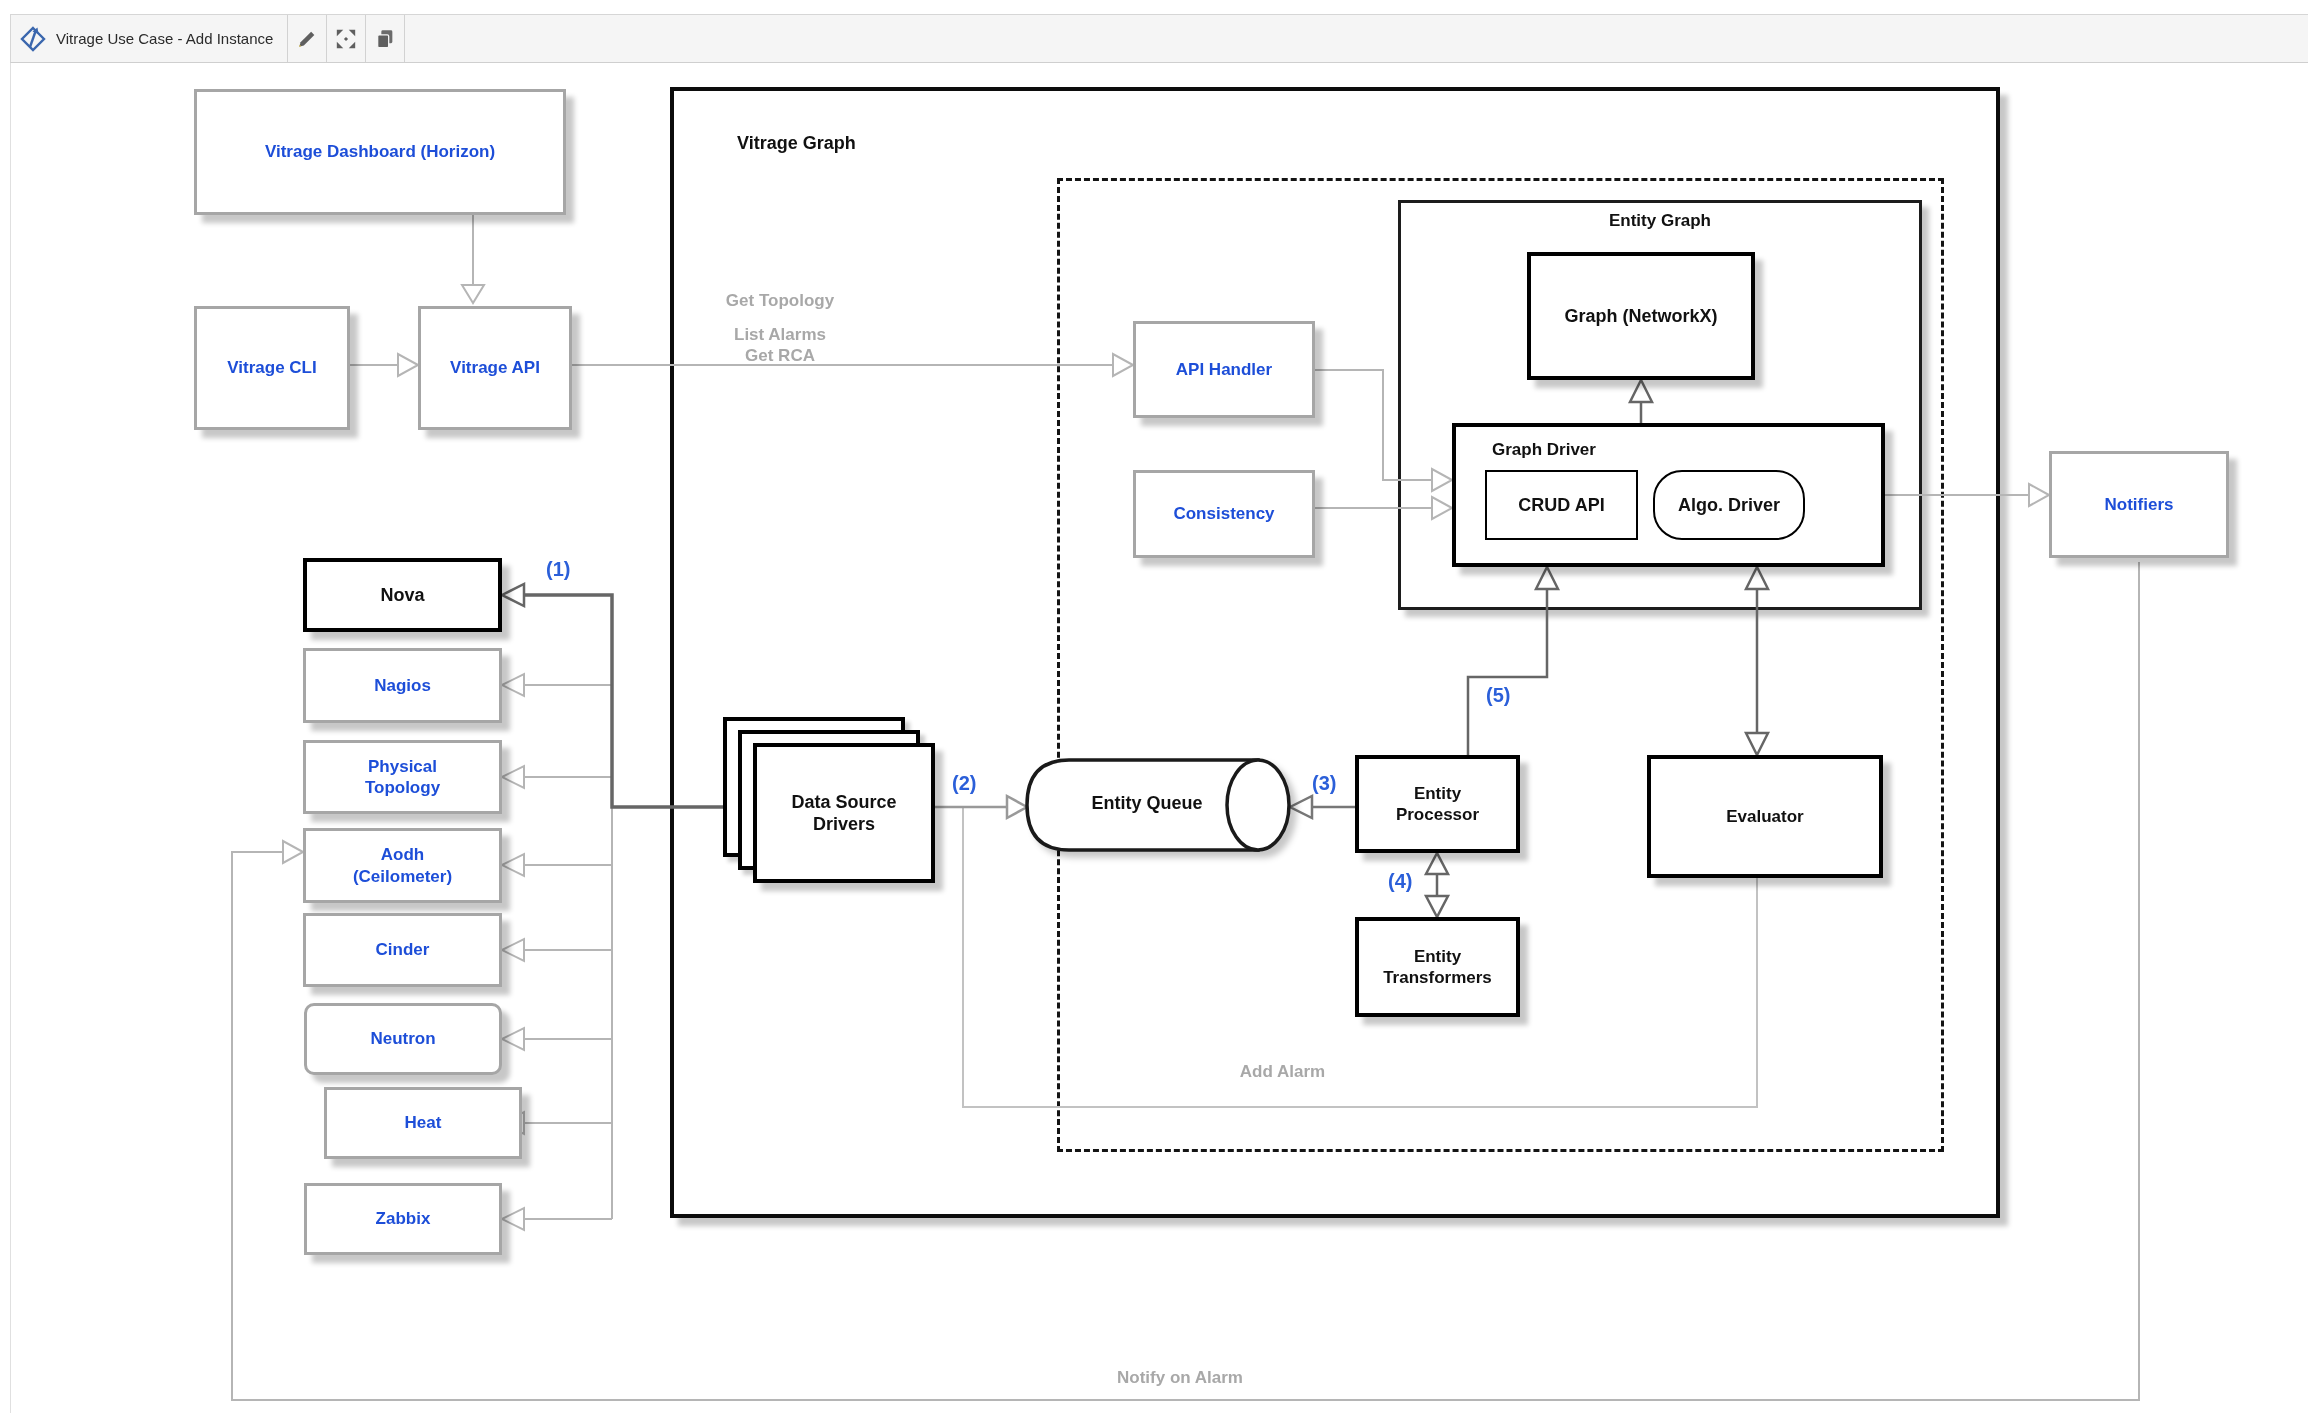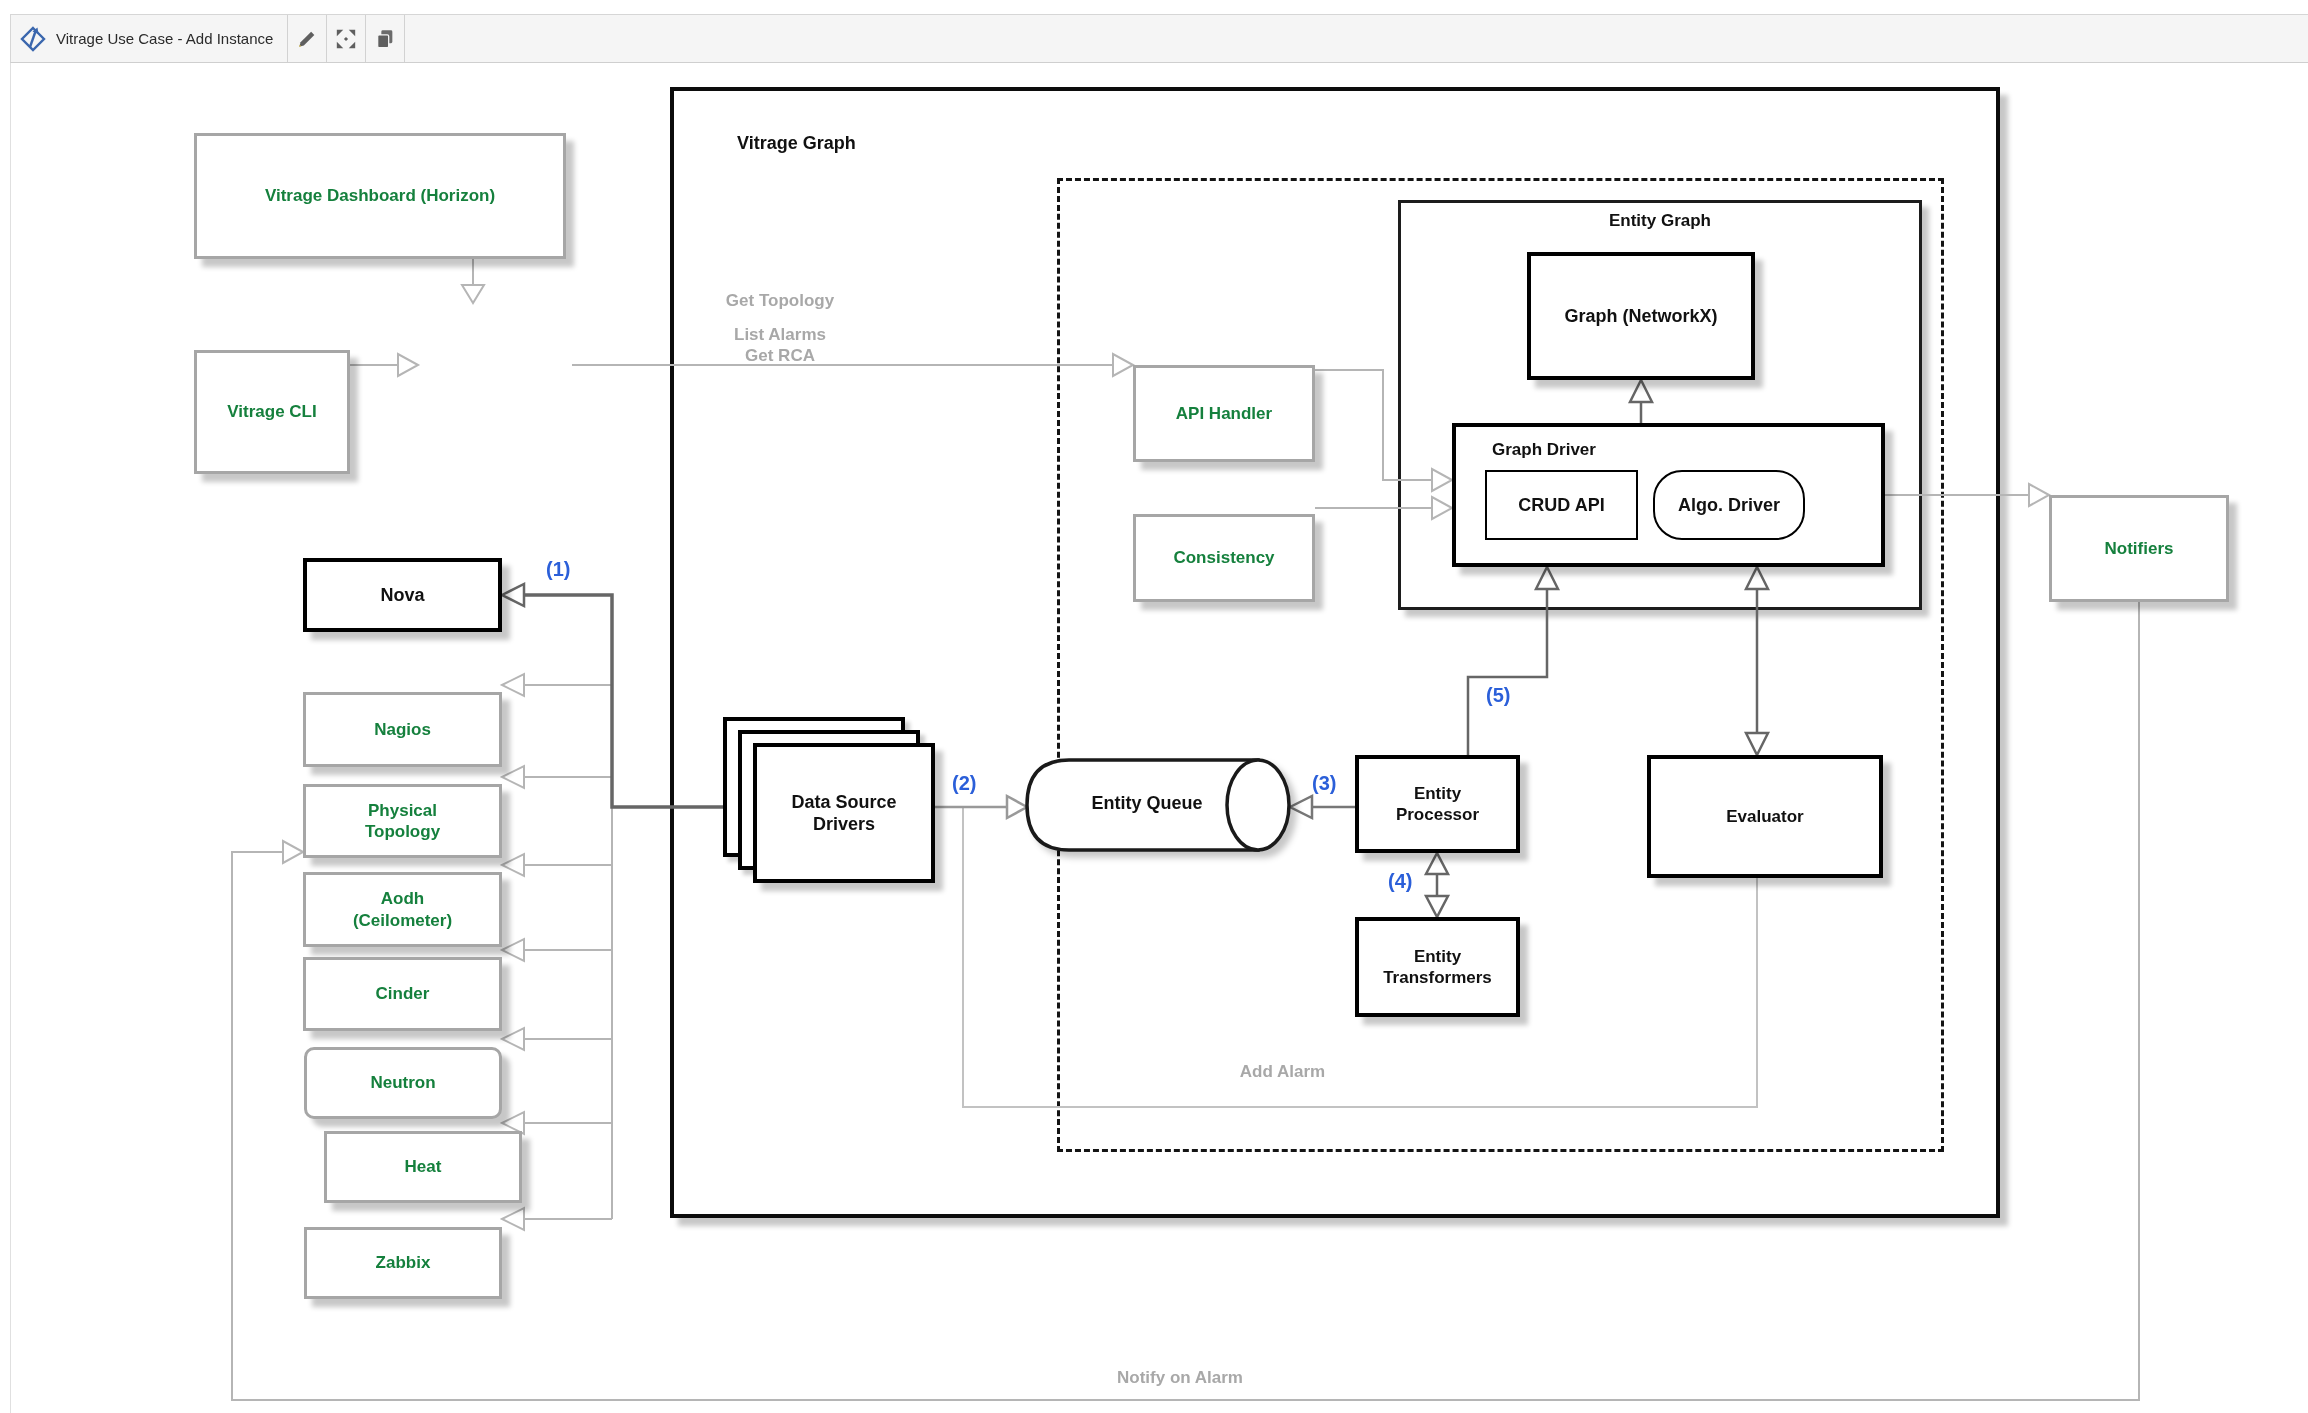--- a/index.html
+++ b/index.html
@@ -25,21 +25,21 @@
   .egraph{left:1398px;top:200px;width:524px;height:410px;border:3px solid #1d1d1d;
           box-shadow:7px 7px 5px rgba(0,0,0,0.22);z-index:1;}
   .egraph-title{position:absolute;left:0;right:0;top:8px;text-align:center;font-size:17px;font-weight:bold;color:#111;}
 
   
   #wires{position:absolute;left:0;top:0;z-index:2;}
 
   
   .node{position:absolute;box-sizing:border-box;background:#fff;display:flex;align-items:center;
         justify-content:center;text-align:center;font-weight:bold;line-height:1.25;z-index:3;}
-  .gray{border:3px solid #a6a6a6;color:#15803d;font-size:17px;box-shadow:8px 8px 5px rgba(0,0,0,0.22);margin-top:44px;}
+  .gray{border:3px solid #a6a6a6;color:#1d4ed8;font-size:17px;box-shadow:8px 8px 5px rgba(0,0,0,0.22);}
   .blackbold{border:4px solid #000;color:#111;font-size:17px;box-shadow:8px 8px 5px rgba(0,0,0,0.22);}
   .blackthin{border:2px solid #000;color:#111;font-size:17px;}
   .gd-label{position:absolute;left:36px;top:12px;font-size:17px;font-weight:bold;color:#111;}
 
   .lbl{position:absolute;z-index:4;font-weight:bold;}
   .muted{color:#a8a8a8;font-size:17px;text-align:center;}
   .step{color:#2b5fd9;font-size:20px;}
 
   .queue-label{position:absolute;left:1047px;top:793px;width:200px;text-align:center;
                font-size:18px;font-weight:bold;color:#111;z-index:4;}
@@ -156,20 +156,23 @@
     </g>
     <polygon points="1290,807 1312,796 1312,818" fill="#ffffff" stroke="#777777" stroke-width="2.5"></polygon>
   </svg>
 
   <div class="node gray" style="left:194px;top:89px;width:372px;height:126px;">
     <span>Vitrage Dashboard (Horizon)</span>
   </div>
   <div class="node gray" style="left:194px;top:306px;width:156px;height:124px;">
     <span>Vitrage CLI</span>
   </div>
+  <div class="node gray" style="left:418px;top:306px;width:154px;height:124px;">
+    <span>Vitrage API</span>
+  </div>
   <div class="node gray" style="left:1133px;top:321px;width:182px;height:97px;">
     <span>API Handler</span>
   </div>
   <div class="node gray" style="left:1133px;top:470px;width:182px;height:88px;">
     <span>Consistency</span>
   </div>
   <div class="node gray" style="left:2049px;top:451px;width:180px;height:107px;">
     <span>Notifiers</span>
   </div>
 

